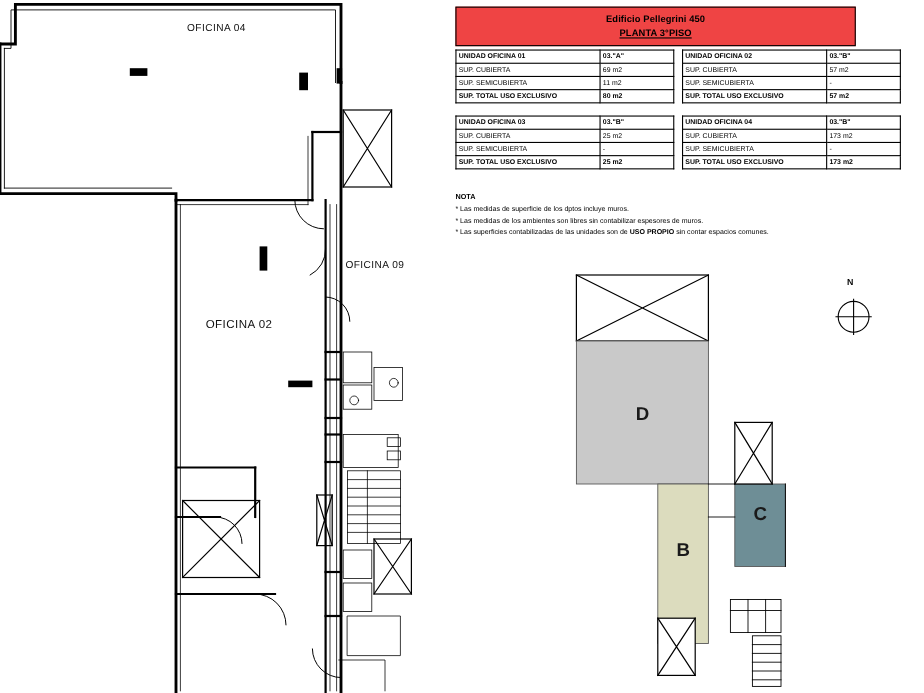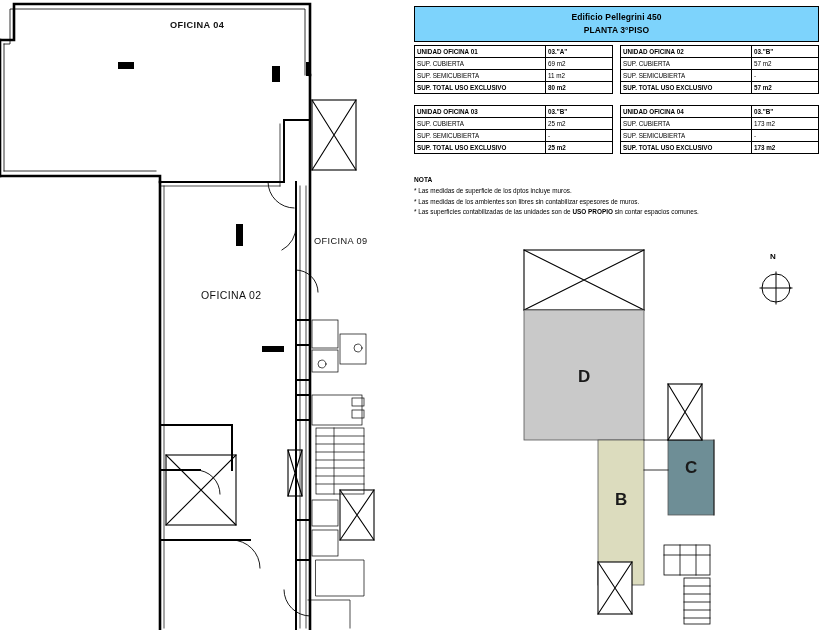--- a/index.html
+++ b/index.html
@@ -26,34 +26,34 @@
     left: 0; top: 0;
     width: 840px;
     height: 630px;
   }
 
   
   .titleblock {
     position: absolute;
     left: 414px;
     top: 6px;
-    width: 405px;
+    width: 364px;
     border: 1px solid #000;
     box-sizing: border-box;
-    background: #7dd3fc;
+    background: #ef4444;
   }
   .titleblock .t-line {
     text-align: center;
     font-size: 8.5px;
     font-weight: bold;
     line-height: 13px;
     letter-spacing: 0.1px;
   }
   .titleblock .t-line.first { padding-top: 4px; }
-  .titleblock .t-line.last { padding-bottom: 4px; }
+  .titleblock .t-line.last { padding-bottom: 4px; text-decoration: underline; }
 
   
   .unit-tables {
     position: absolute;
     left: 414px;
     top: 45px;
     width: 405px;
   }
   .row-pair {
     display: flex;
@@ -273,23 +273,23 @@
         </g>
       </g>
 
       <g stroke-width="1">
         <circle cx="776" cy="288" r="14" fill="none"></circle>
         <path d="M 776,272 L 776,304 M 760,288 L 792,288"></path>
       </g>
     </g>
   </svg>
 
-  <div class="oficina-label" style="left:170px; top:20px;font-weight:bold;">OFICINA 04</div>
+  <div class="oficina-label" style="left:170px; top:20px;">OFICINA 04</div>
   <div class="oficina-label" style="left:314px; top:236px;">OFICINA 09</div>
-  <div class="oficina-label" style="left:187px; top:289px; font-size:10.5px;margin-left:14px;">OFICINA 02</div>
+  <div class="oficina-label" style="left:187px; top:289px; font-size:10.5px;">OFICINA 02</div>
 
   <div class="key-label" style="left:578px; top:367px; font-size:17px;">D</div>
   <div class="key-label" style="left:615px; top:490px; font-size:17px;">B</div>
   <div class="key-label" style="left:685px; top:458px; font-size:17px;">C</div>
 
   <div class="north">
     <div class="n-label">N</div>
   </div>
 
   <div class="titleblock">

